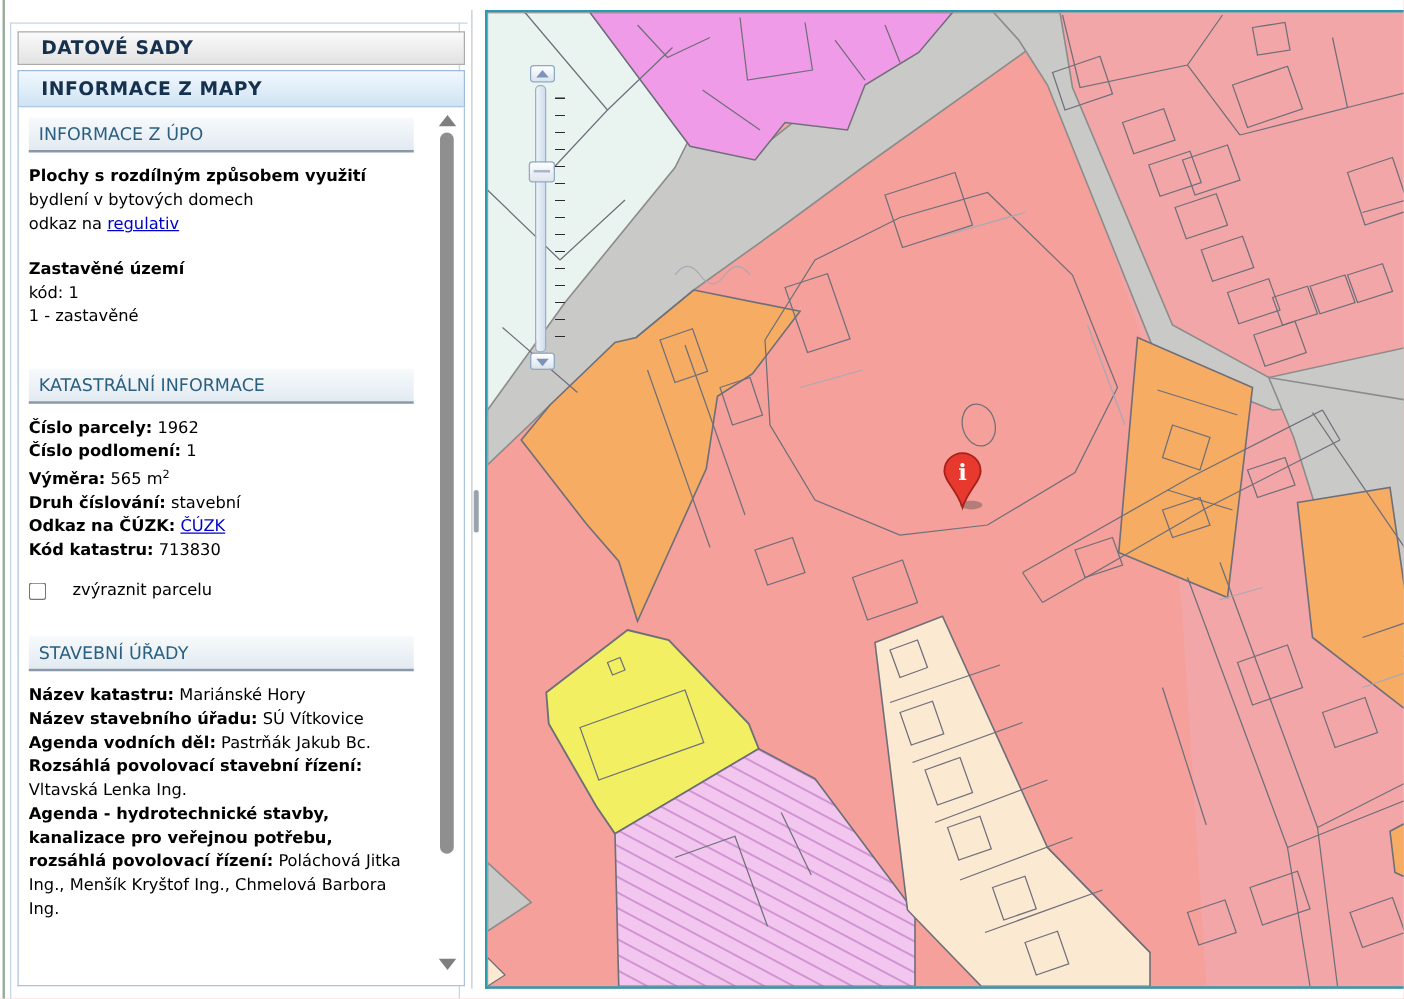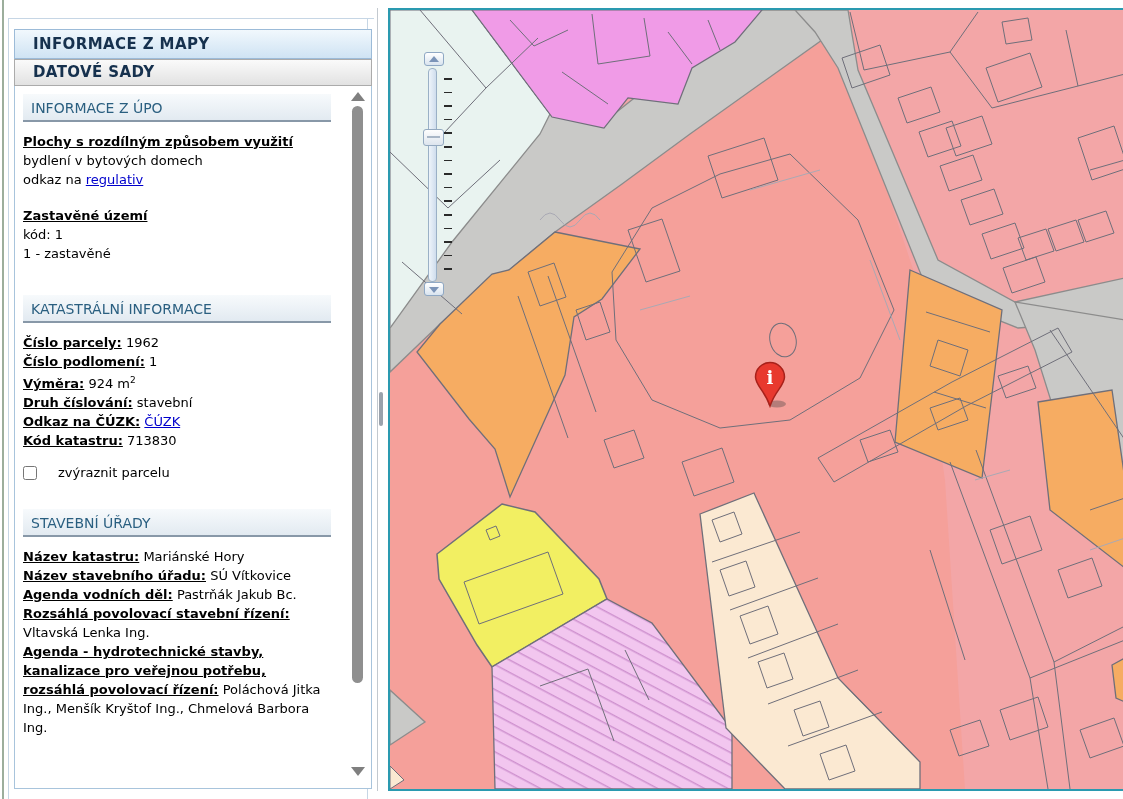--- a/index.html
+++ b/index.html
@@ -19,21 +19,21 @@
     background:linear-gradient(#fafafa,#e2e2e2);font-weight:bold;font-size:15px;
     letter-spacing:.4px;color:#16314e;padding-left:18px;cursor:pointer;}
   .acc-bar.active{height:30px;line-height:28px;margin-top:4px;
     background:linear-gradient(#f1f8fd,#cfe3f3);border:1px solid #9cbbd8;}
   #content{box-sizing:border-box;position:relative;width:358px;height:703px;background:#fff;
     border:1px solid #a8c4dc;border-top:none;padding:8px 40px 0 8px;font-size:13px;line-height:19px;color:#000;}
   .sec-head{box-sizing:border-box;height:28px;line-height:24px;margin:0 0 0 0;
     background:linear-gradient(#f7fafc,#e2eaf1);border-bottom:2px solid #8898a8;
     color:#2a5f80;font-size:14px;padding:2px 8px 0 8px;cursor:pointer;}
   .tb{margin:0;}
-  .tb b{font-weight:bold;text-decoration:underline;}
+  .tb b{font-weight:bold;}
   .blk1{margin-top:10px;}
   .blk2{margin-top:17px;}
   .mt19{margin-top:32px;}
   .mt10{margin-top:10px;}
   .mt13{margin-top:13px;}
   .mt27{margin-top:27px;}
   a.lnk{color:#0000cc;text-decoration:underline;cursor:pointer;}
   sup{font-size:9px;}
   .chkrow{display:flex;align-items:center;gap:21px;}
   .chkrow input{width:14px;height:14px;margin:0;}
@@ -69,22 +69,22 @@
 <body>
 
 <div class="abs" id="left-accent"></div>
 <div class="abs" id="frame-v1"></div>
 <div class="abs" id="frame-h1"></div>
 <div class="abs" id="frame-v2"></div>
 <div class="abs" id="splitter-line"></div>
 <div class="abs" id="splitter-handle"></div>
 
 <div class="abs" id="sidebar">
+  <div class="acc-bar">DATOVÉ SADY</div>
   <div class="acc-bar active">INFORMACE Z MAPY</div>
-  <div class="acc-bar">DATOVÉ SADY</div>
   <div id="content">
 
     <div class="sec-head">INFORMACE Z ÚPO</div>
     <div class="tb blk1">
       <b>Plochy s rozdílným způsobem využití</b><br>
       <span>bydlení v bytových domech</span><br>
       <span>odkaz na </span><a class="lnk">regulativ</a>
     </div>
     <div class="tb blk2">
       <b>Zastavěné území</b><br>
@@ -97,21 +97,21 @@
       <div class="tb">
         <b>Číslo parcely:</b>
         <span>1962</span>
       </div>
       <div class="tb">
         <b>Číslo podlomení:</b>
         <span>1</span>
       </div>
       <div class="tb">
         <b>Výměra:</b>
-        <span>924 m</span><sup>2</sup>
+        <span>565 m</span><sup>2</sup>
       </div>
       <div class="tb">
         <b>Druh číslování:</b>
         <span>stavební</span>
       </div>
       <div class="tb">
         <b>Odkaz na ČÚZK:</b>
         <a class="lnk">ČÚZK</a>
       </div>
       <div class="tb">

